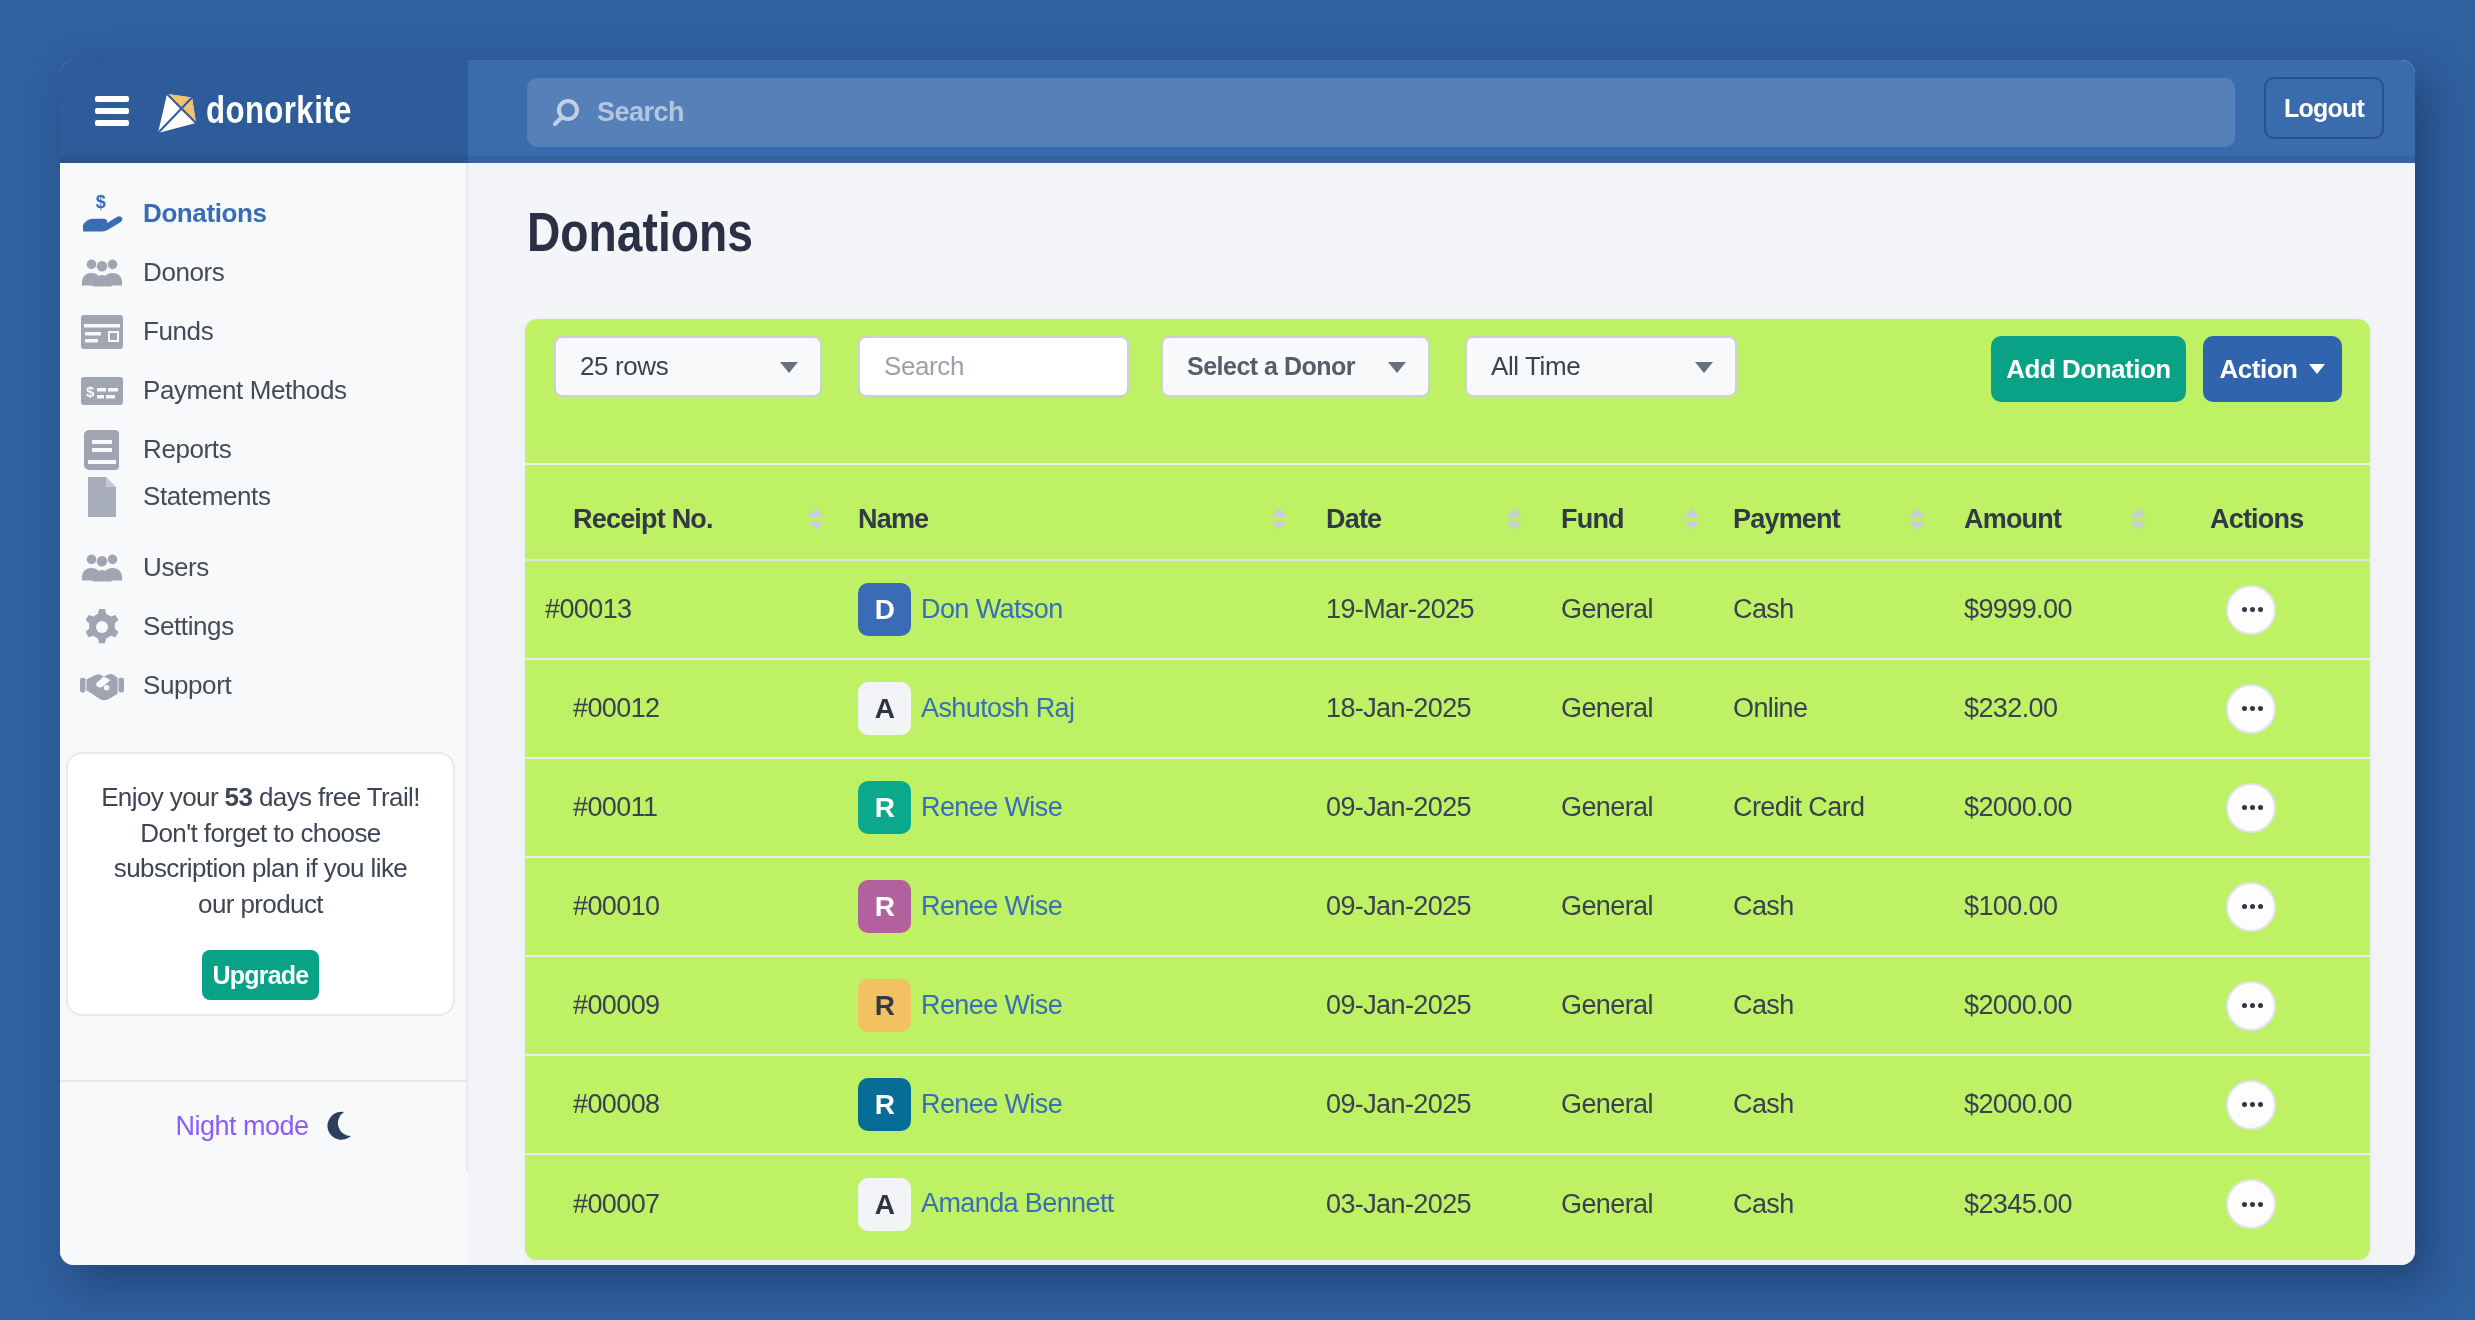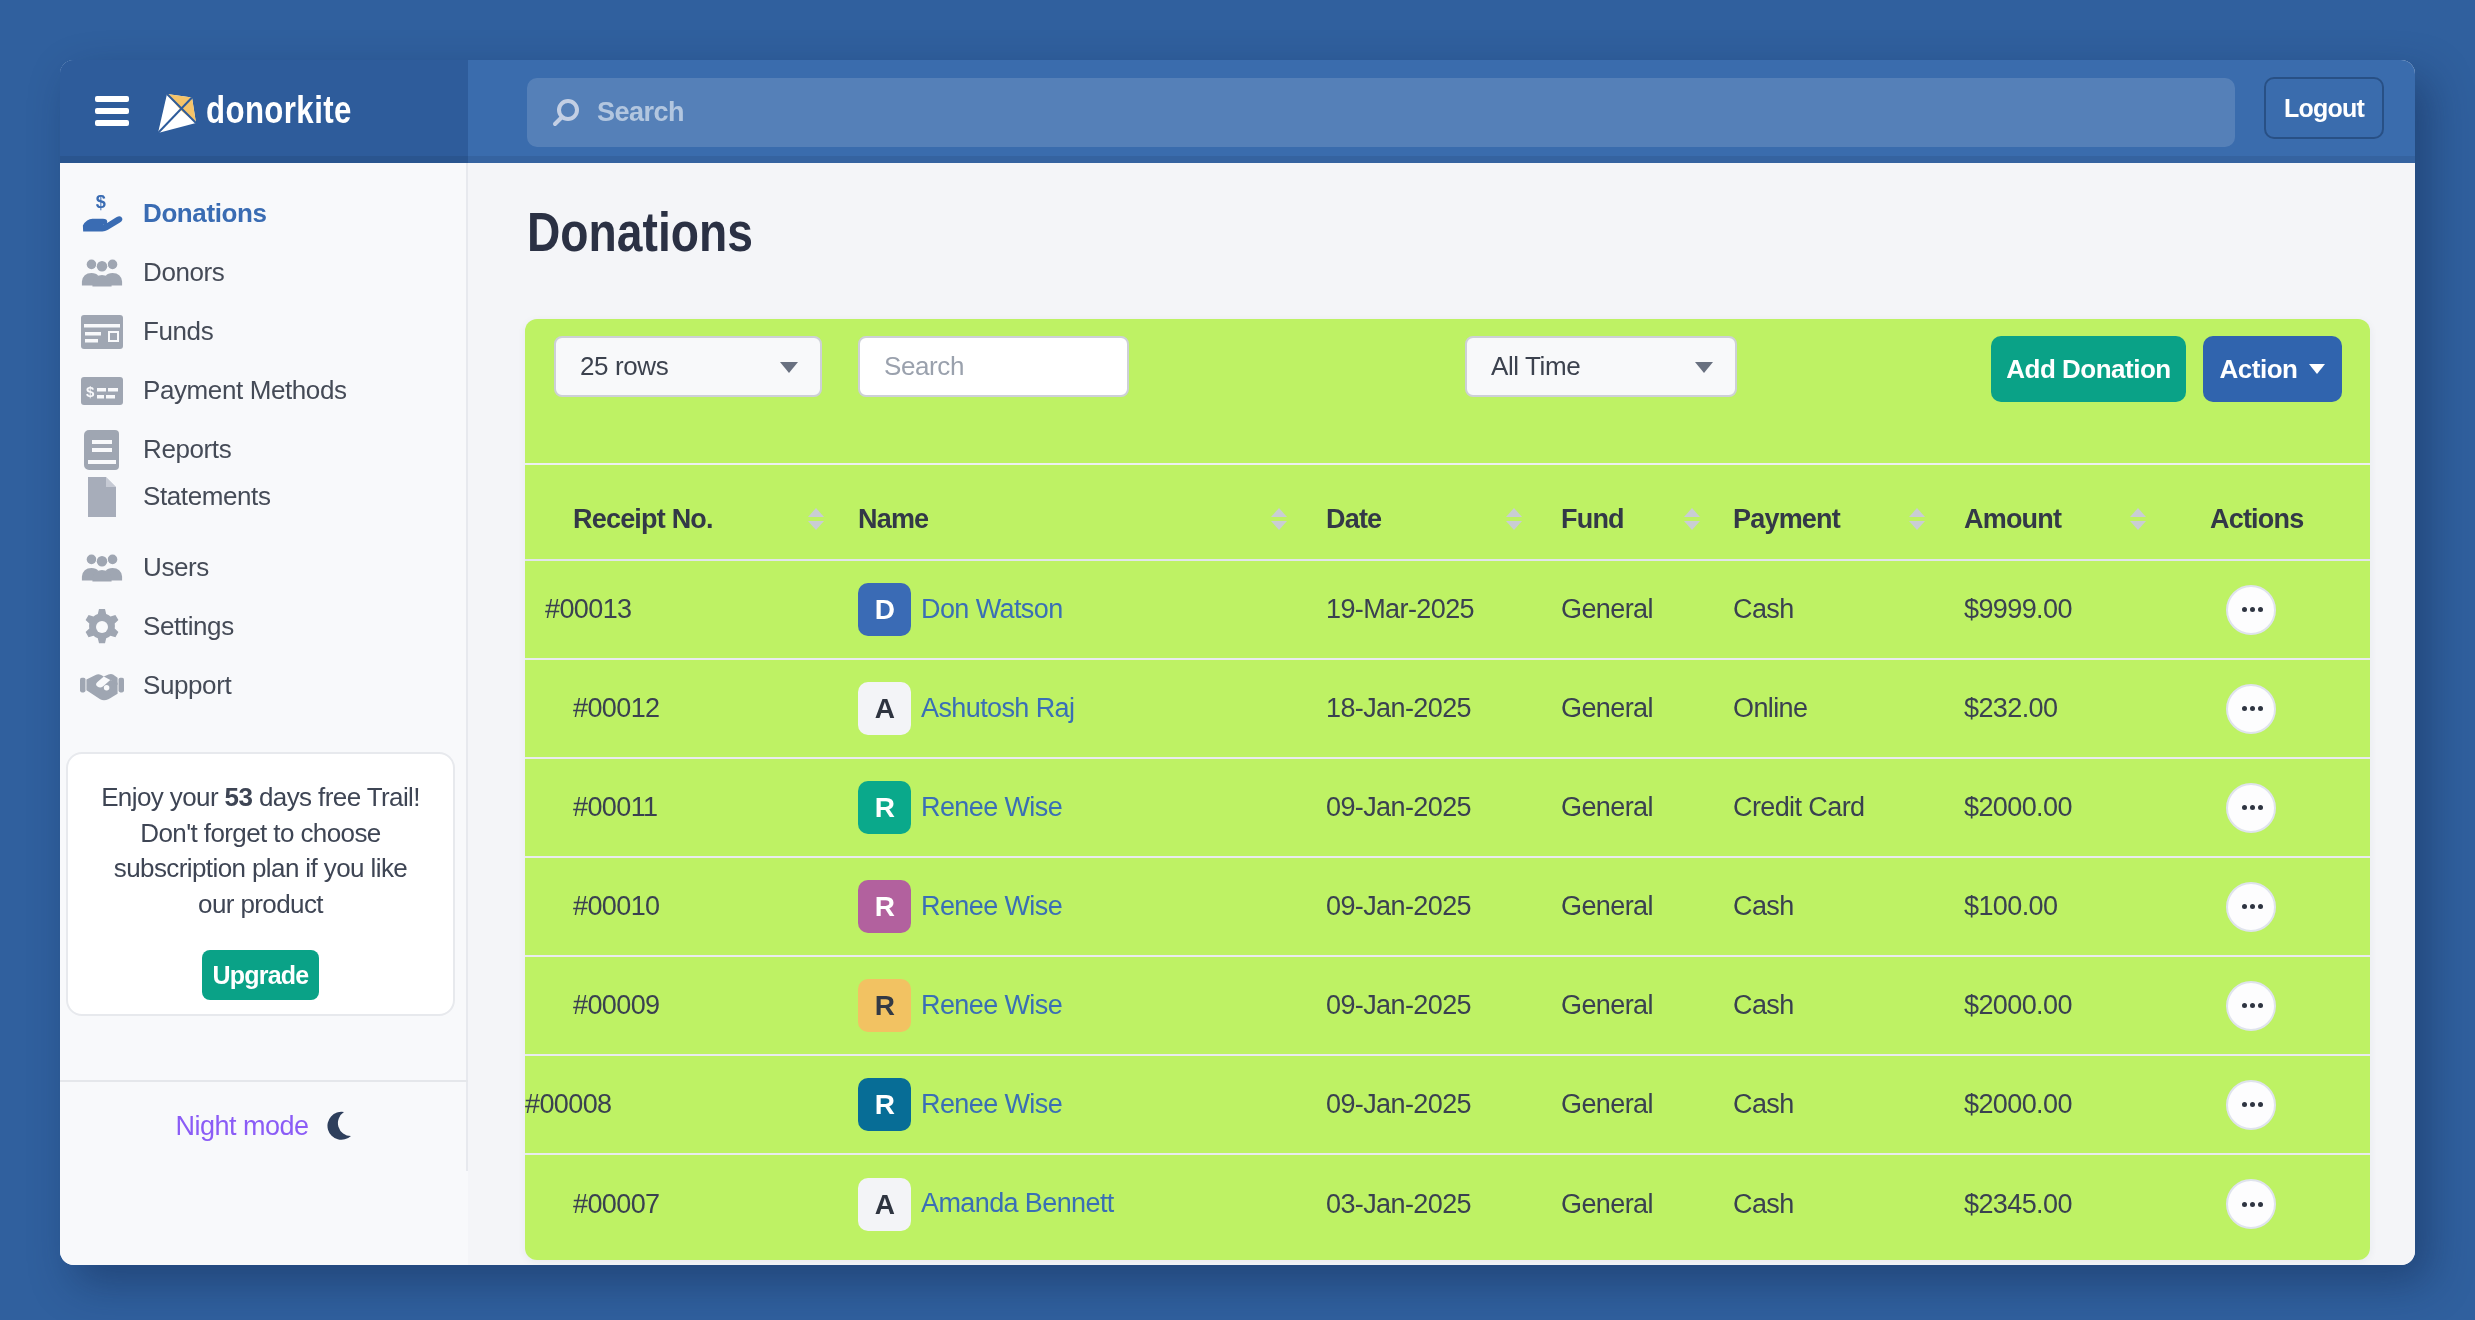--- a/index.html
+++ b/index.html
@@ -219,20 +219,24 @@
     <div id="main">
       <div id="h1">Donations</div>
       <div id="card">
         <div class="fbox" id="f25">
             <div class="t">25 rows</div>
             <div class="cap"></div>
           </div>
         <div class="fbox" id="fsearch">
             <div class="t">Search</div>
           </div>
+        <div class="fbox" id="fdonor">
+            <div class="t">Select a Donor</div>
+            <div class="cap"></div>
+          </div>
         <div class="fbox" id="ftime">
             <div class="t">All Time</div>
             <div class="cap"></div>
           </div>
         <div class="btn" id="badd">Add Donation</div>
         <div class="btn" id="bact">Action<span class="cap"></span></div>
         <div id="cdiv"></div>
         <table id="tbl">
           <colgroup>
               <col style="width:313px">
@@ -337,21 +341,21 @@
             <td style="padding-left:25px" class="amt">$2000.00</td>
             <td>
                   <div class="dots">
                     <span></span>
                     <span></span>
                     <span></span>
                   </div>
                 </td>
           </tr>
           <tr>
-            <td style="" class="rcpt">#00008</td>
+            <td style="padding-left:48px" class="rcpt">#00008</td>
             <td>
                   <div class="ava" style="background:#076d96">R</div>
                   <div class="nmt nm">Renee Wise</div>
                 </td>
             <td style="padding-left:25px">09-Jan-2025</td>
             <td style="padding-left:25px">General</td>
             <td style="padding-left:19px">Cash</td>
             <td style="padding-left:25px" class="amt">$2000.00</td>
             <td>
                   <div class="dots">

